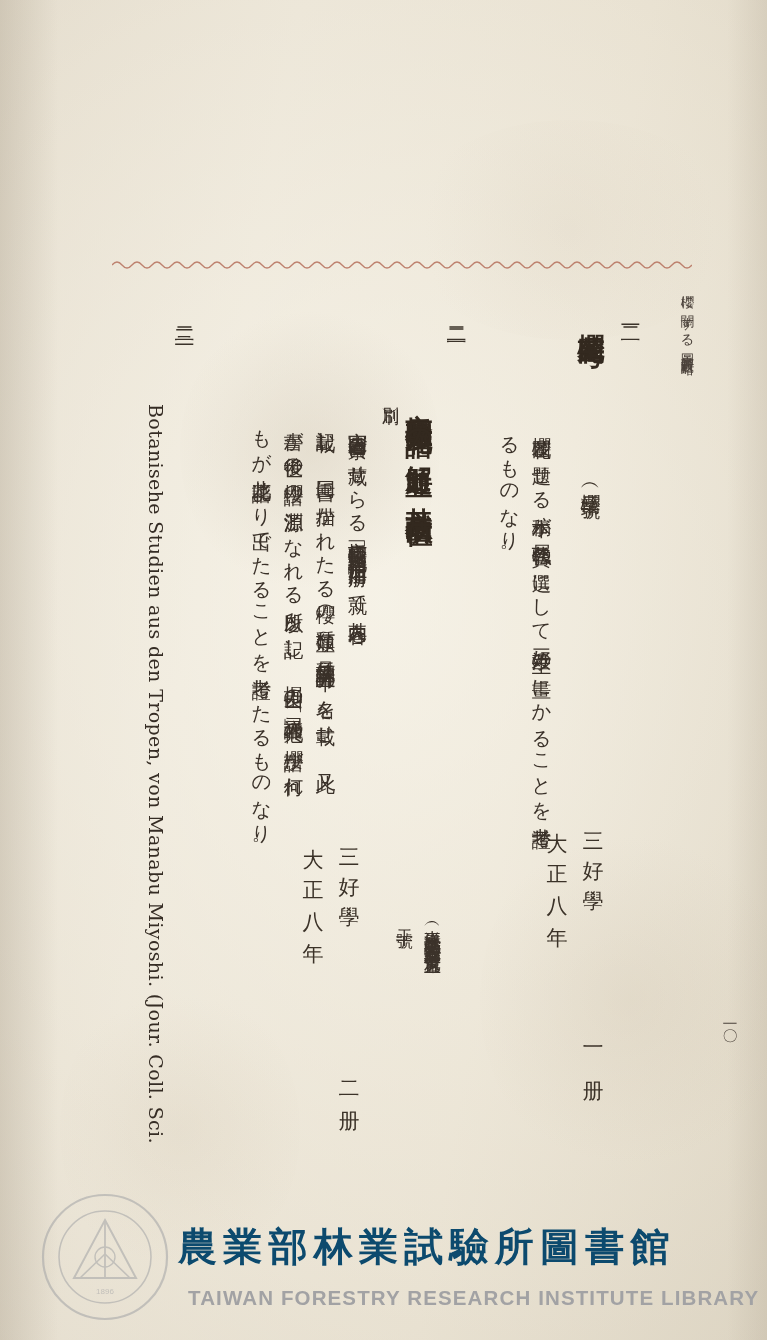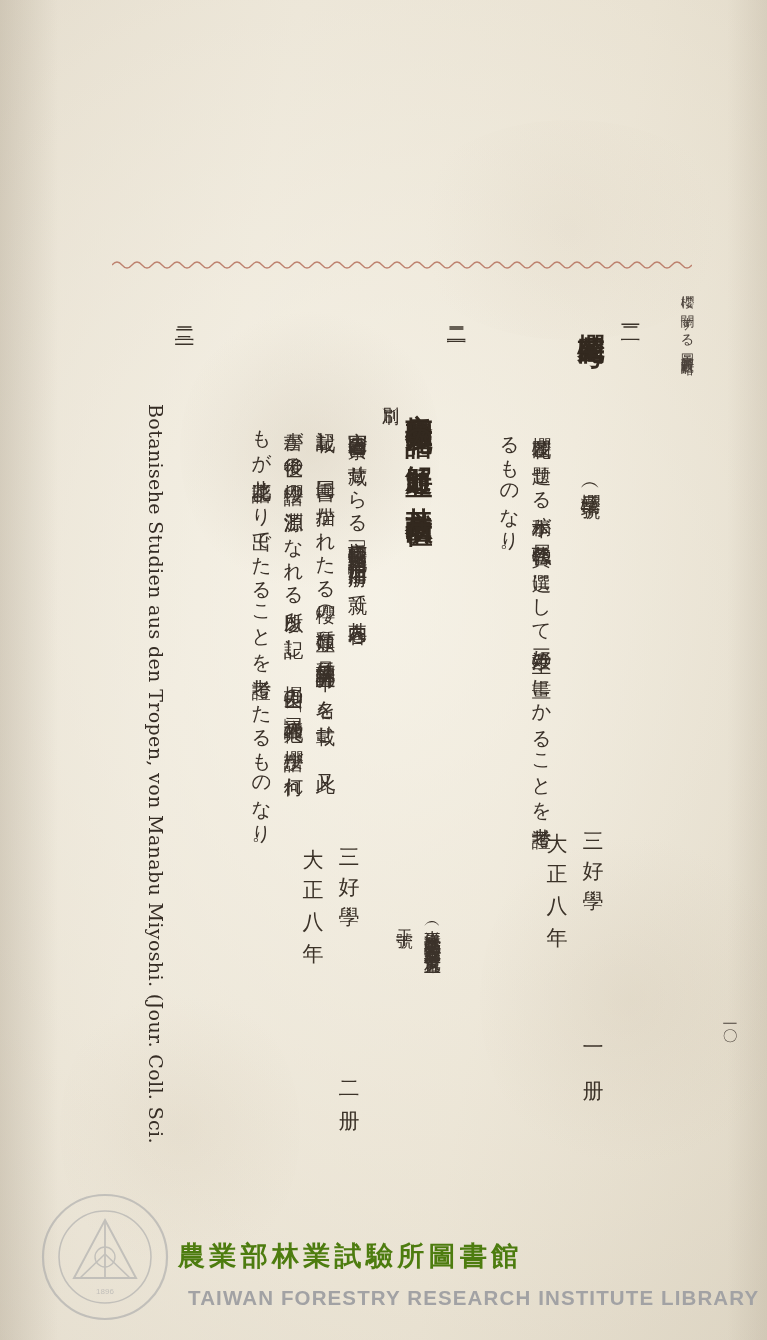--- a/index.html
+++ b/index.html
@@ -121,23 +121,23 @@
     left: 40px;
     bottom: 18px;
     width: 130px;
     height: 130px;
     opacity: 0.55;
   }
   .libname {
     position: absolute;
     left: 178px;
     bottom: 66px;
-    font-size: 27px;
+    font-size: 39px;
     letter-spacing: 0.16em;
-    color: #4d7c0f;
+    color: #0c4a6e;
     font-family: "DejaVu Sans", sans-serif;
     font-weight: 700;
     white-space: nowrap;
   }
   .libname-en {
     position: absolute;
     left: 188px;
     bottom: 30px;
     font-size: 20.5px;
     letter-spacing: 0.055em;

